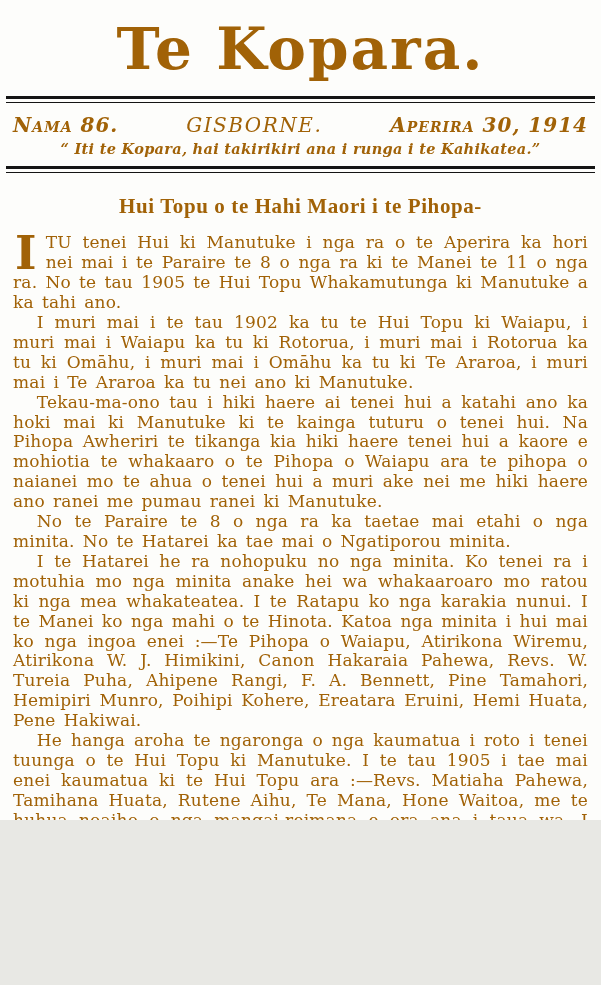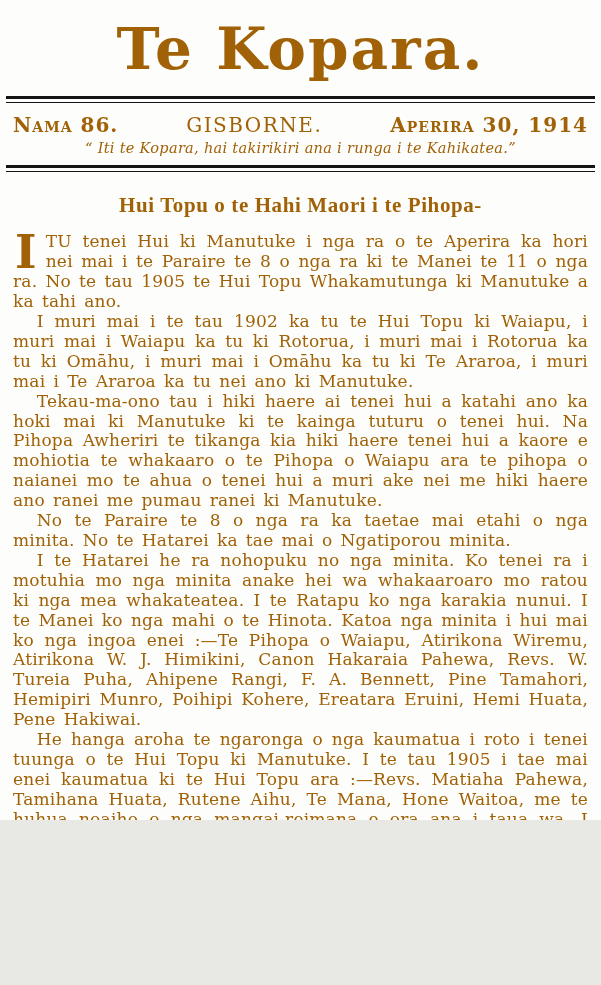--- a/index.html
+++ b/index.html
@@ -34,34 +34,35 @@
     margin: 0 6px;
   }
   .rule-top { margin-top: 9px; }
   .rule-bottom { margin-top: 5px; }
   .header-row {
     display: flex;
     justify-content: space-between;
     align-items: baseline;
     padding: 10px 13px 0 13px;
     font-size: 20px;
+    font-style: italic;
   }
   .issue, .date {
     font-variant: small-caps;
     letter-spacing: 1px;
     font-weight: 600;
   }
   .place {
     letter-spacing: 1.5px;
     font-weight: 500;
   }
   .motto {
     text-align: center;
     font-size: 14.5px;
-    font-weight: normal;
+    font-weight: bold;
     font-style: italic;
     padding: 3px 0 4px 0;
     letter-spacing: 0.3px;
   }
   .article-title {
     margin: 20px 0 12px 0;
     text-align: center;
     font-size: 21px;
     font-weight: bold;
     line-height: 26px;

